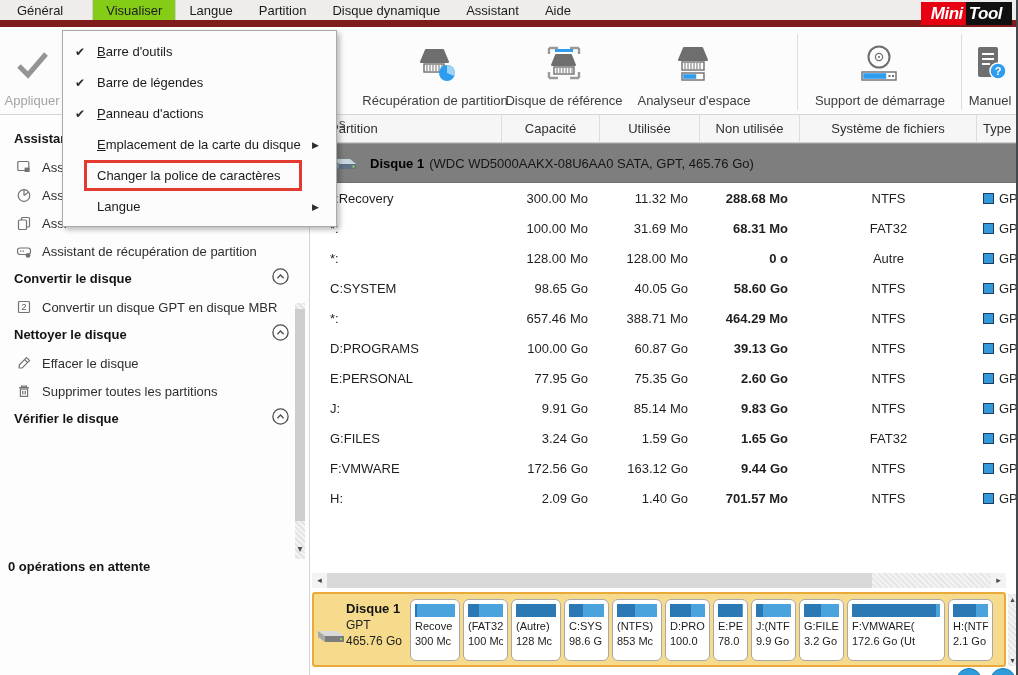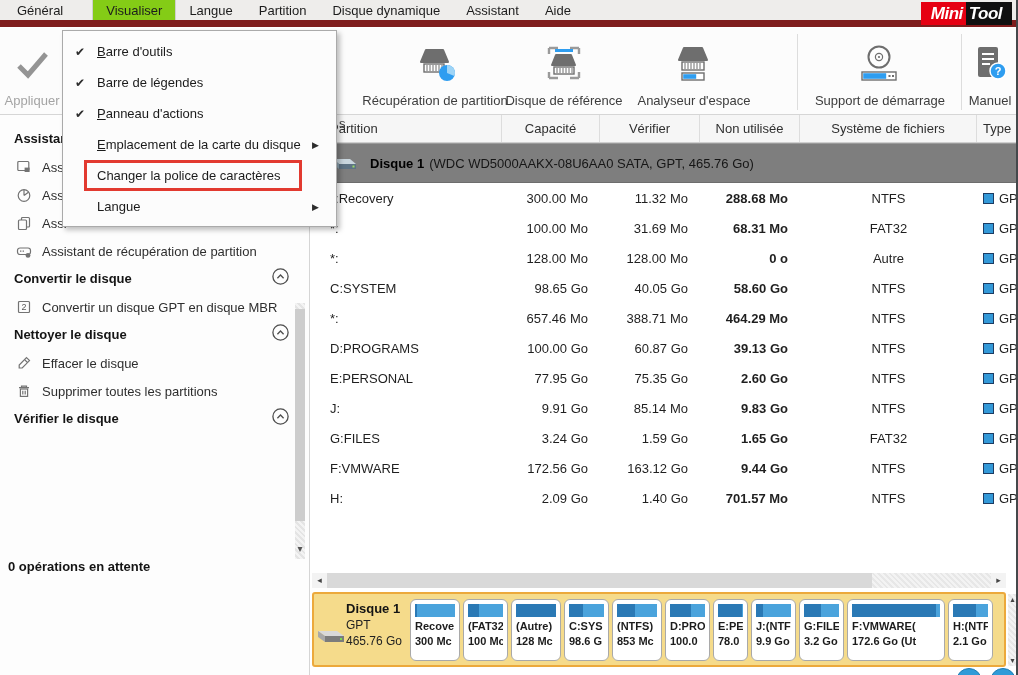--- a/index.html
+++ b/index.html
@@ -69,21 +69,21 @@
   .map{position:absolute;left:312px;top:592px;width:694px;height:75px;background:#f5db8b;border:2px solid #eca93b;border-radius:3px;display:flex;align-items:center;z-index:2;}
   .mapinfo{width:96px;height:100%;position:relative;cursor:pointer;}
   .mapinfo .mname{position:absolute;left:32px;top:7px;font-size:13px;font-weight:bold;color:#141414;}
   .mapinfo .mstyle{position:absolute;left:32px;top:24px;font-size:12px;color:#222;}
   .mapinfo .msize{position:absolute;left:32px;top:40px;font-size:12px;color:#222;}
   .mapinfo svg{position:absolute;left:0px;top:32px;}
   .blocks{display:flex;gap:3px;align-items:center;}
   .block{height:62px;background:#fff;border:1px solid #a9a9a9;border-radius:6px;padding:4px 4px 0;font-size:11px;color:#1c1c1c;cursor:pointer;overflow:hidden;}
   .block .bar{height:13px;background:#4aa3dc;margin-bottom:2px;overflow:hidden;}
   .block .used{height:100%;background:#2a79b5;}
-  .block .l1,.block .l2{white-space:nowrap;overflow:hidden;line-height:15px;font-weight:bold;}
+  .block .l1,.block .l2{white-space:nowrap;overflow:hidden;line-height:15px;}
   .mapscroll{position:absolute;left:1008px;top:594px;width:9px;height:72px;background:repeating-linear-gradient(45deg,#f3f3f3 0 2px,#e7e7e7 2px 4px);z-index:2;}
   .mapscroll .arr{position:absolute;left:0;width:9px;font-size:8px;color:#444;text-align:center;cursor:pointer;}
 
   
   .fab{position:absolute;width:26px;height:26px;border-radius:50%;background:#2f9bd8;border:1px solid #1d7db3;z-index:6;cursor:pointer;}
 
   
   .vmenu{position:absolute;left:62px;top:30px;width:275px;height:197px;background:#fcfcfc;border:1px solid #aaaaaa;box-shadow:3px 3px 5px rgba(0,0,0,.25);padding-top:5px;z-index:40;}
   .vitem{position:relative;height:31px;display:flex;align-items:center;font-size:13px;color:#1b1b1b;cursor:pointer;}
   .vcheck{width:34px;text-align:center;font-size:12px;color:#2c2c2c;flex:0 0 34px;}
@@ -272,21 +272,21 @@
     <div class="sb-down">▾</div>
 
     <div class="pending">0 opérations en attente</div>
   </div>
 
   <div class="main">
     <div class="collapse-handle">▶</div>
     <div class="thead">
       <div class="th c0">Partition</div>
       <div class="th c1">Capacité</div>
-      <div class="th c2">Vérifier</div>
+      <div class="th c2">Utilisée</div>
       <div class="th c3">Non utilisée</div>
       <div class="th c4">Système de fichiers</div>
       <div class="th c5">Type</div>
     </div>
 
     <div class="diskrow">
       <svg class="dic" width="30" height="18" viewBox="0 0 30 18">
         <polygon points="5,5 22,5 28,10 11,10" fill="#c9d6de"></polygon>
         <polygon points="11,10 28,10 28,15 11,15" fill="#5e7384"></polygon>
         <polygon points="5,5 11,10 11,15 5,10" fill="#8ba1af"></polygon>

